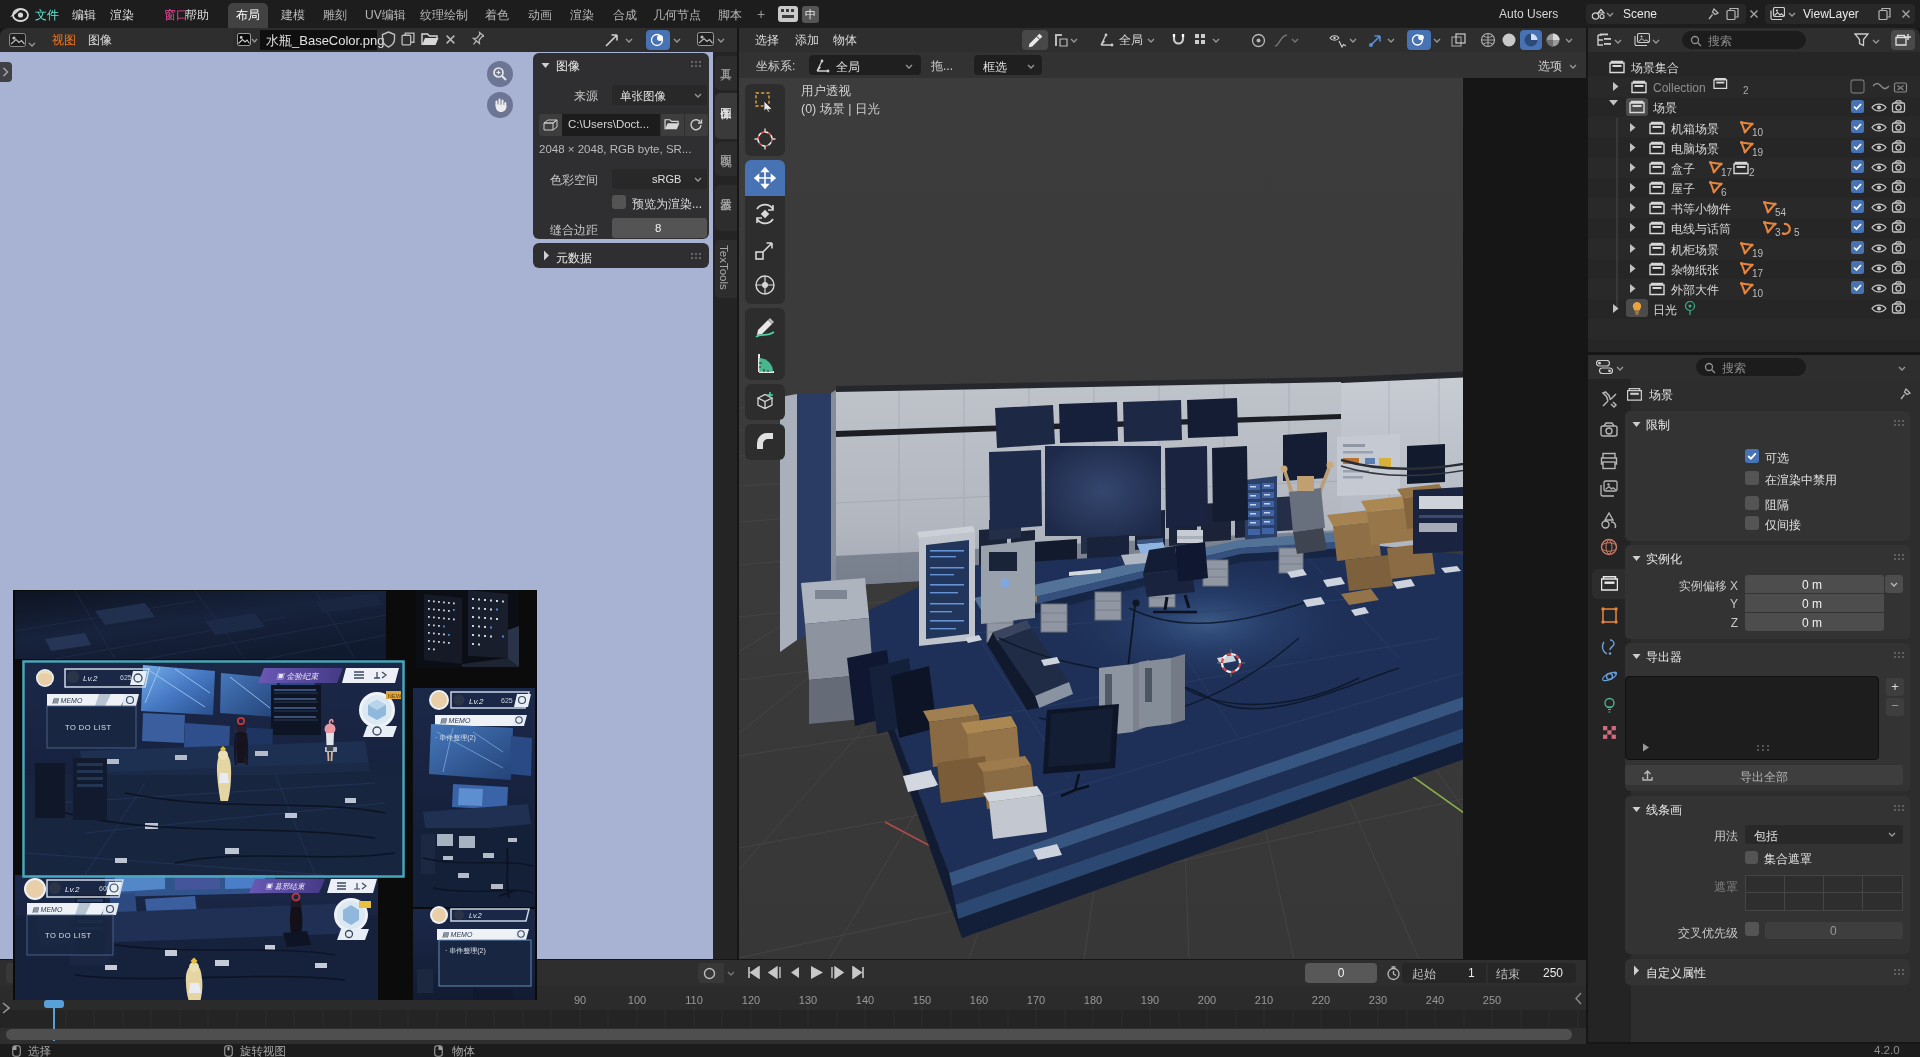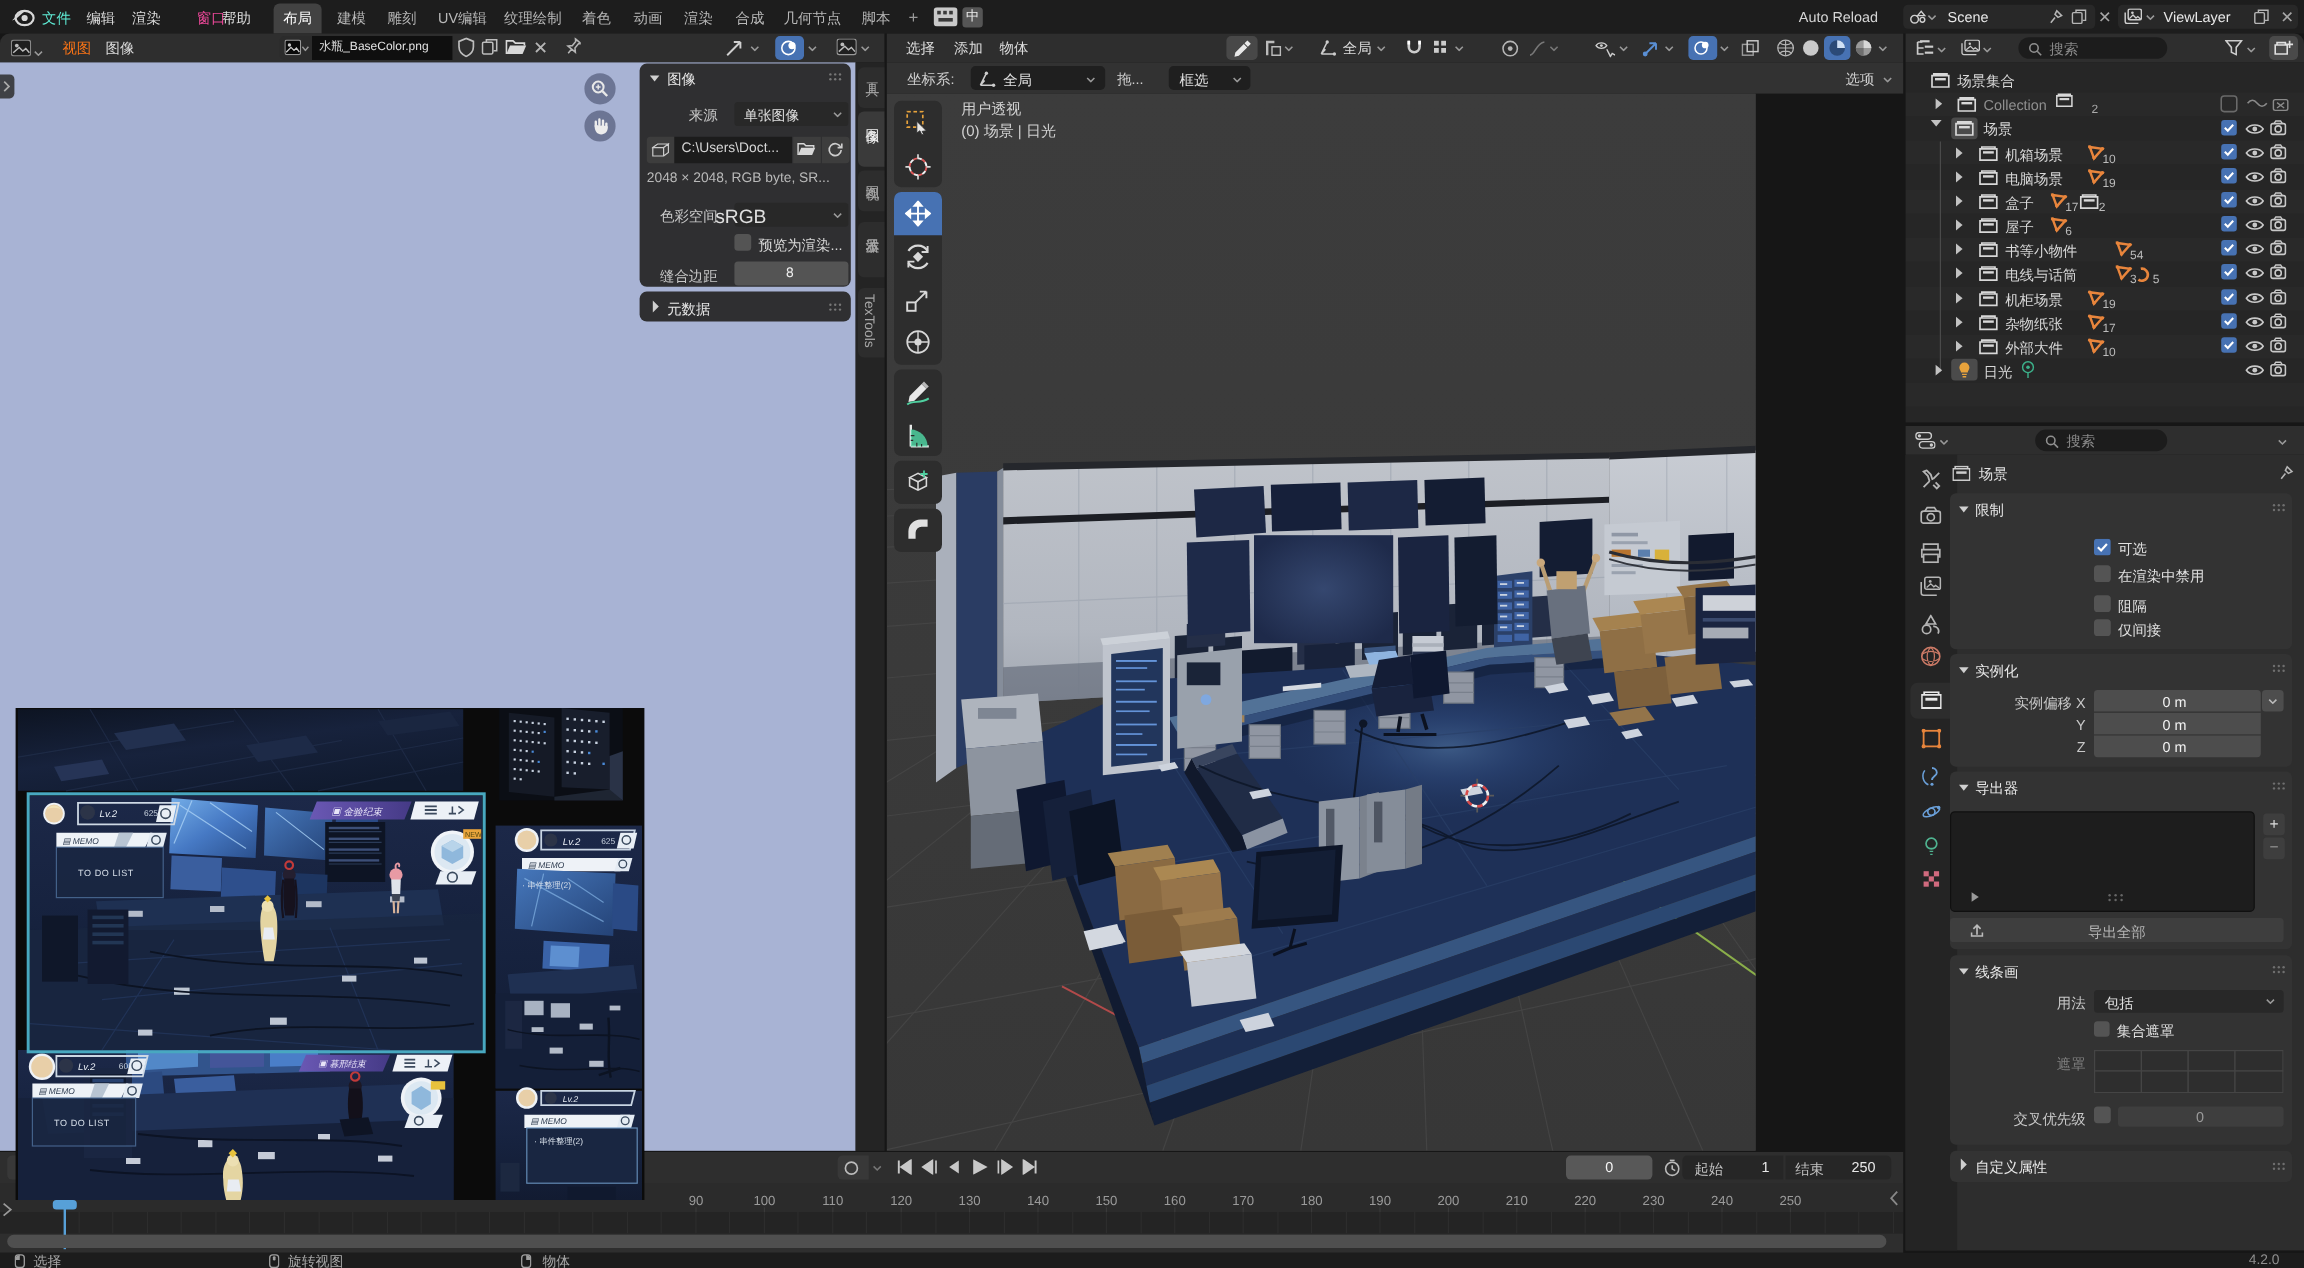--- a/index.html
+++ b/index.html
@@ -36,21 +36,21 @@
   <div class="abs txt" style="left:718px;top:7px;color:#b8b8b8">脚本</div>
   <div class="abs txt" style="left:757px;top:6px;color:#9a9a9a;font-size:14px">+</div>
   <svg class="abs" style="left:778px;top:6px" width="20" height="16" viewBox="0 0 20 16">
     <rect x="0" y="0" width="20" height="16" rx="3" fill="#c9c9c9"></rect>
     <rect x="3" y="3" width="3" height="3" fill="#3a3a3a"></rect>
         <rect x="8" y="3" width="3" height="3" fill="#3a3a3a"></rect>
         <rect x="13" y="3" width="3" height="3" fill="#3a3a3a"></rect>
     <rect x="4" y="9" width="12" height="3" fill="#3a3a3a"></rect>
   </svg>
   <div class="abs" style="left:802px;top:6px;width:17px;height:17px;background:#555;border-radius:3px;color:#eee;text-align:center;line-height:17px;font-size:11px">中</div>
-  <div class="abs txt" style="left:1499px;top:7px;color:#d5d5d5">Auto Reload</div>
+  <div class="abs txt" style="left:1499px;top:7px;color:#d5d5d5">Auto Users</div>
 
   <div class="abs" style="left:1586px;top:4px;width:160px;height:20px;background:#282828;border-radius:4px"></div>
   <svg class="abs" style="left:1591px;top:8px" width="14" height="12" viewBox="0 0 14 12">
     <circle cx="4.5" cy="8" r="3.2" fill="none" stroke="#cfcfcf" stroke-width="1.2"></circle>
     <path d="M7 5 L10 1.5 L13 5 Z" fill="none" stroke="#cfcfcf" stroke-width="1.2"></path>
     <circle cx="11" cy="8.5" r="2" fill="none" stroke="#cfcfcf" stroke-width="1.2"></circle>
   </svg>
   <svg class="abs" style="left:1606px;top:12px" width="8" height="5" viewBox="0 0 8 5">
         <path d="M1 1 L4 4 L7 1" stroke="#999" fill="none" stroke-width="1.3"></path>
       </svg>
@@ -101,21 +101,21 @@
   <div class="abs" style="left:233px;top:2px;width:144px;height:20px;background:#2b2b2b;border-radius:4px 0 0 4px"></div>
   <div class="abs" style="left:260px;top:2px;width:117px;height:20px;background:#0f0f0f;"></div>
   <svg class="abs" style="left:237px;top:5px" width="14" height="13" viewBox="0 0 14 13">
     <rect x="0.5" y="0.5" width="13" height="12" rx="1.5" fill="#0a0a0a" stroke="#999" stroke-width="1"></rect>
     <circle cx="4.2" cy="4.5" r="1.4" fill="#ccc"></circle>
         <path d="M1.5 10.5 L5.5 6.5 L8 9 L10 7 L12.5 10.5" stroke="#ccc" fill="none" stroke-width="1.1"></path>
   </svg>
   <svg class="abs" style="left:251px;top:10px" width="7" height="5" viewBox="0 0 7 5">
         <path d="M1 1 L3.5 4 L6 1" stroke="#999" fill="none" stroke-width="1.2"></path>
       </svg>
-  <div class="abs txt" style="left:266px;top:4px;color:#e2e2e2;font-size:10px">水瓶_BaseColor.png</div>
+  <div class="abs txt" style="left:266px;top:4px;color:#e2e2e2;font-size:13px">水瓶_BaseColor.png</div>
   <svg class="abs" style="left:381px;top:3px" width="15" height="17" viewBox="0 0 15 17">
         <path d="M7.5 1 L13.5 3.5 V8 C13.5 12 11 14.5 7.5 16 C4 14.5 1.5 12 1.5 8 V3.5 Z" fill="none" stroke="#bdbdbd" stroke-width="1.4"></path>
       </svg>
   <svg class="abs" style="left:401px;top:3px" width="14" height="16" viewBox="0 0 13 14">
         <rect x="1" y="3.5" width="8" height="9" rx="1" fill="none" stroke="#bdbdbd" stroke-width="1.2"></rect>
         <path d="M4 3.5 V1.5 H12 V10 H9.5" fill="none" stroke="#bdbdbd" stroke-width="1.2"></path>
       </svg>
   <svg class="abs" style="left:421px;top:4px" width="18" height="15" viewBox="0 0 18 15">
         <path d="M1 13 V2 H6.5 L8.5 4 H16 V6" fill="none" stroke="#d8d8d8" stroke-width="1.4"></path>
         <path d="M1 13 L4 6 H17.5 L14.5 13 Z" fill="#d8d8d8"></path>
@@ -207,21 +207,21 @@
       </svg>
   <div class="abs" style="left:685px;top:62px;width:23px;height:22px;background:#3d3d3d;border-radius:0 3px 3px 0"></div>
   <svg class="abs" style="left:689px;top:66px" width="14" height="14" viewBox="0 0 14 14">
         <path d="M11.5 4.5 A5 5 0 1 0 12 7" fill="none" stroke="#ccc" stroke-width="1.4"></path>
         <path d="M12.5 1.5 V5 H9" fill="none" stroke="#ccc" stroke-width="1.4"></path>
       </svg>
   <div class="abs txt" style="left:539px;top:91px;color:#b9b9b9;font-size:11.5px">2048 × 2048,  RGB byte, SR...</div>
 
   <div class="abs txt" style="right:139px;top:120px;color:#c8c8c8">色彩空间</div>
   <div class="abs" style="left:612px;top:117px;width:95px;height:20px;background:#282828;border-radius:3px"></div>
-  <div class="abs txt" style="left:596px;top:121px;color:#e0e0e0;font-size:16px">sRGB</div>
+  <div class="abs txt" style="left:652px;top:121px;color:#e0e0e0;font-size:11px">sRGB</div>
   <svg class="abs" style="left:694px;top:125px" width="8" height="5" viewBox="0 0 8 5">
         <path d="M1 1 L4 4 L7 1" stroke="#999" fill="none" stroke-width="1.3"></path>
       </svg>
   <div class="abs" style="left:612px;top:143px;width:14px;height:14px;background:#545454;border-radius:3px"></div>
   <div class="abs txt" style="left:632px;top:144px;color:#d8d8d8">预览为渲染...</div>
   <div class="abs txt" style="right:139px;top:170px;color:#c8c8c8">缝合边距</div>
   <div class="abs" style="left:612px;top:166px;width:95px;height:20px;background:#545454;border-radius:3px"></div>
   <div class="abs txt" style="left:655px;top:170px;color:#f0f0f0;font-size:11.5px">8</div>
 
   <div class="abs" style="left:533px;top:191px;width:176px;height:25px;background:rgba(42,42,42,0.96);border-radius:6px"></div>

